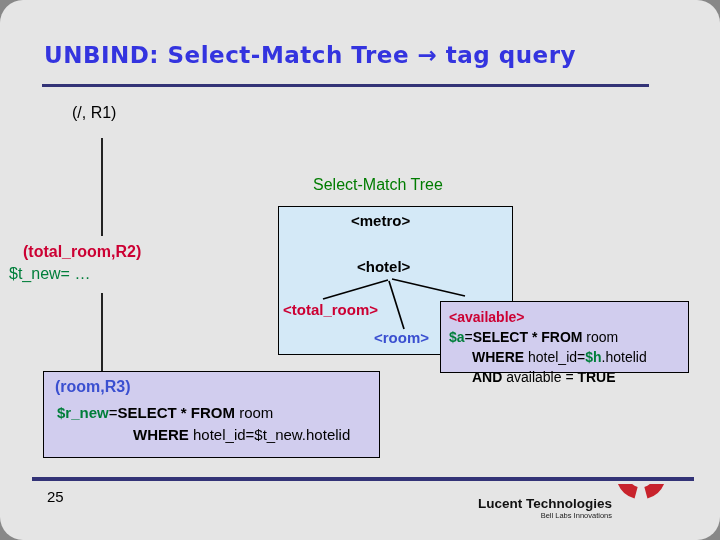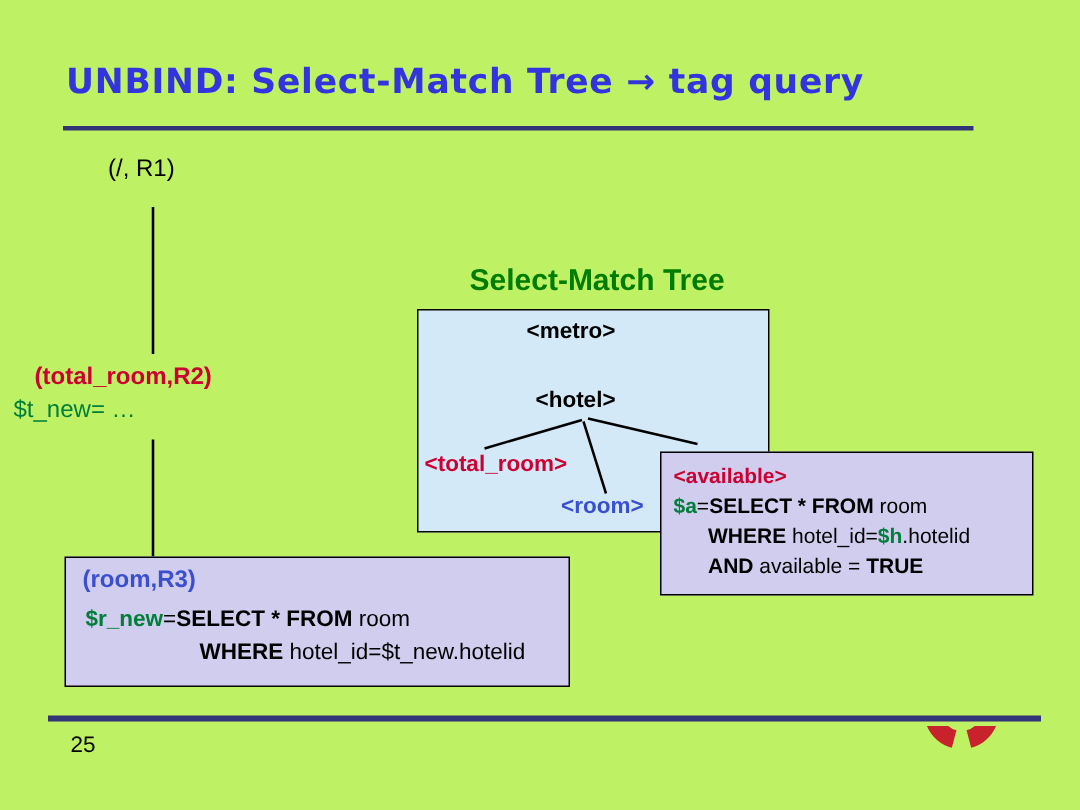--- a/index.html
+++ b/index.html
@@ -1,45 +1,45 @@
 <!DOCTYPE html>
 <html><head>
 <meta charset="utf-8">
 <style>
   html,body{margin:0;padding:0;background:#888;}
   .slide{
-    position:relative;width:720px;height:540px;background:#bef264;
-    font-family:"Liberation Sans",sans-serif;overflow:hidden;margin:0 auto;
+    position:relative;width:720px;height:540px;background:#e5e5e5;
+    font-family:"Liberation Sans",sans-serif;overflow:hidden;margin:0 auto;border-radius:23px;
   }
   .abs{position:absolute;}
   
   .title{
     left:44px;top:42px;width:640px;
     font-family:"DejaVu Sans",sans-serif;
     font-size:23px;font-weight:bold;color:#3434DF;letter-spacing:.5px;
     white-space:nowrap;
   }
   .rule{background:#333377;}
   .rule-top{left:42px;top:84px;width:607px;height:3px;}
   .rule-bottom{left:32px;top:477px;width:662px;height:4px;}
   
   .root-label{left:72px;top:104px;font-size:16px;color:#000;}
   .step2-label{left:23px;top:243px;font-size:16px;font-weight:bold;color:#CC0033;}
   .step2-assign{left:9px;top:265px;font-size:16px;font-weight:normal;color:#007E3A;}
   
-  .tree-caption{left:313px;top:176px;font-size:20px;font-weight:bold;color:#007C00;}
+  .tree-caption{left:313px;top:176px;font-size:16px;font-weight:normal;color:#007C00;}
   .tree-box{left:278px;top:206px;width:233px;height:147px;background:#D4E9F7;border:1px solid #000;}
   .node{font-size:15px;font-weight:bold;white-space:nowrap;}
   .node-metro{left:351px;top:212px;color:#000;text-align:right;}
   .node-hotel{left:357px;top:258px;color:#000;text-align:right;}
   .node-total-room{left:283px;top:301px;color:#CC0033;}
   .node-room{left:374px;top:329px;color:#3A4FD0;}
   
   .pbox{background:#D1CDEE;border:1px solid #000;}
-  .avail-box{left:440px;top:301px;width:249px;height:96px;padding:5px 8px;box-sizing:border-box;}
+  .avail-box{left:440px;top:301px;width:249px;height:72px;padding:5px 8px;box-sizing:border-box;}
   .avail-box .ln{font-size:14px;line-height:20px;color:#000;white-space:nowrap;}
   .room-box{left:43px;top:371px;width:337px;height:87px;box-sizing:border-box;}
   .tag-red{color:#CC0033;font-weight:bold;}
   .var-green{color:#007E3A;font-weight:bold;}
   .kw{font-weight:600;text-align:center;}
   .indent{padding-left:23px;}
   .room-label{left:55px;top:378px;font-size:16px;font-weight:bold;color:#3A4FD0;}
   .room-sql1{left:57px;top:404px;font-size:15px;color:#000;white-space:nowrap;}
   .room-sql2{left:133px;top:426px;font-size:15px;color:#000;white-space:nowrap;}
   
@@ -87,17 +87,21 @@
     <div class="ln indent"><span class="kw">AND</span><span> available = </span><span class="kw">TRUE</span></div>
   </div>
 
   <div class="abs pbox room-box"></div>
   <div class="abs room-label">(room,R3)</div>
   <div class="abs room-sql1"><span class="var-green">$r_new</span><span>=</span><span class="kw">SELECT * FROM</span><span> room</span></div>
   <div class="abs room-sql2"><span class="kw">WHERE</span><span> hotel_id=$t_new.hotelid</span></div>
 
   <div class="abs rule rule-bottom"></div>
   <div class="abs page-number">25</div>
+  <div class="abs logo-text">
+    <div class="logo-line1">Lucent Technologies</div>
+    <div class="logo-line2">Bell Labs Innovations</div>
+  </div>
   <svg class="abs logo-ring" viewBox="0 0 54 54">
     <path d="M 22.1 8.7 A 19 19 0 1 1 31.9 8.7" fill="none" stroke="#C8232C" stroke-width="12"></path>
   </svg>
 
 </div>
 
 </body></html>

